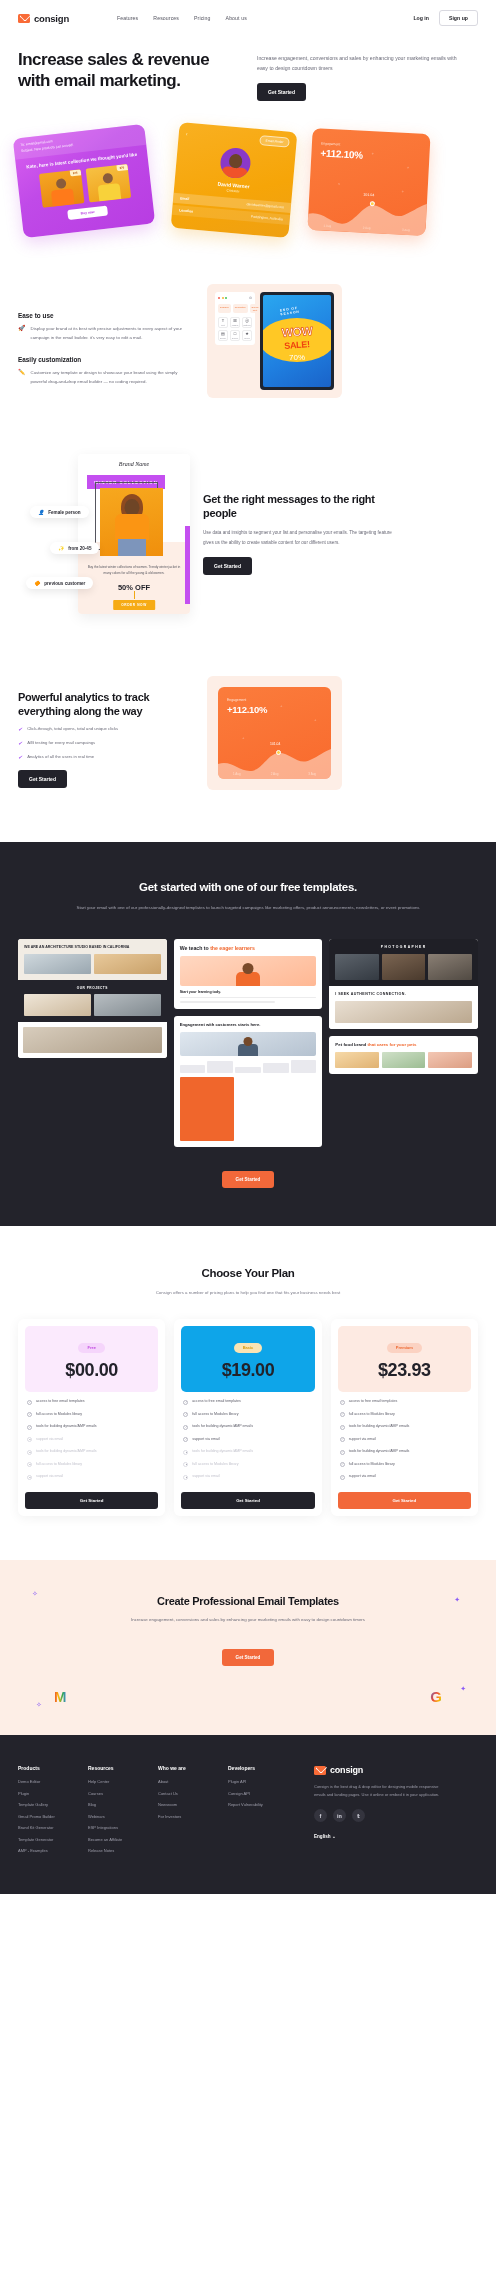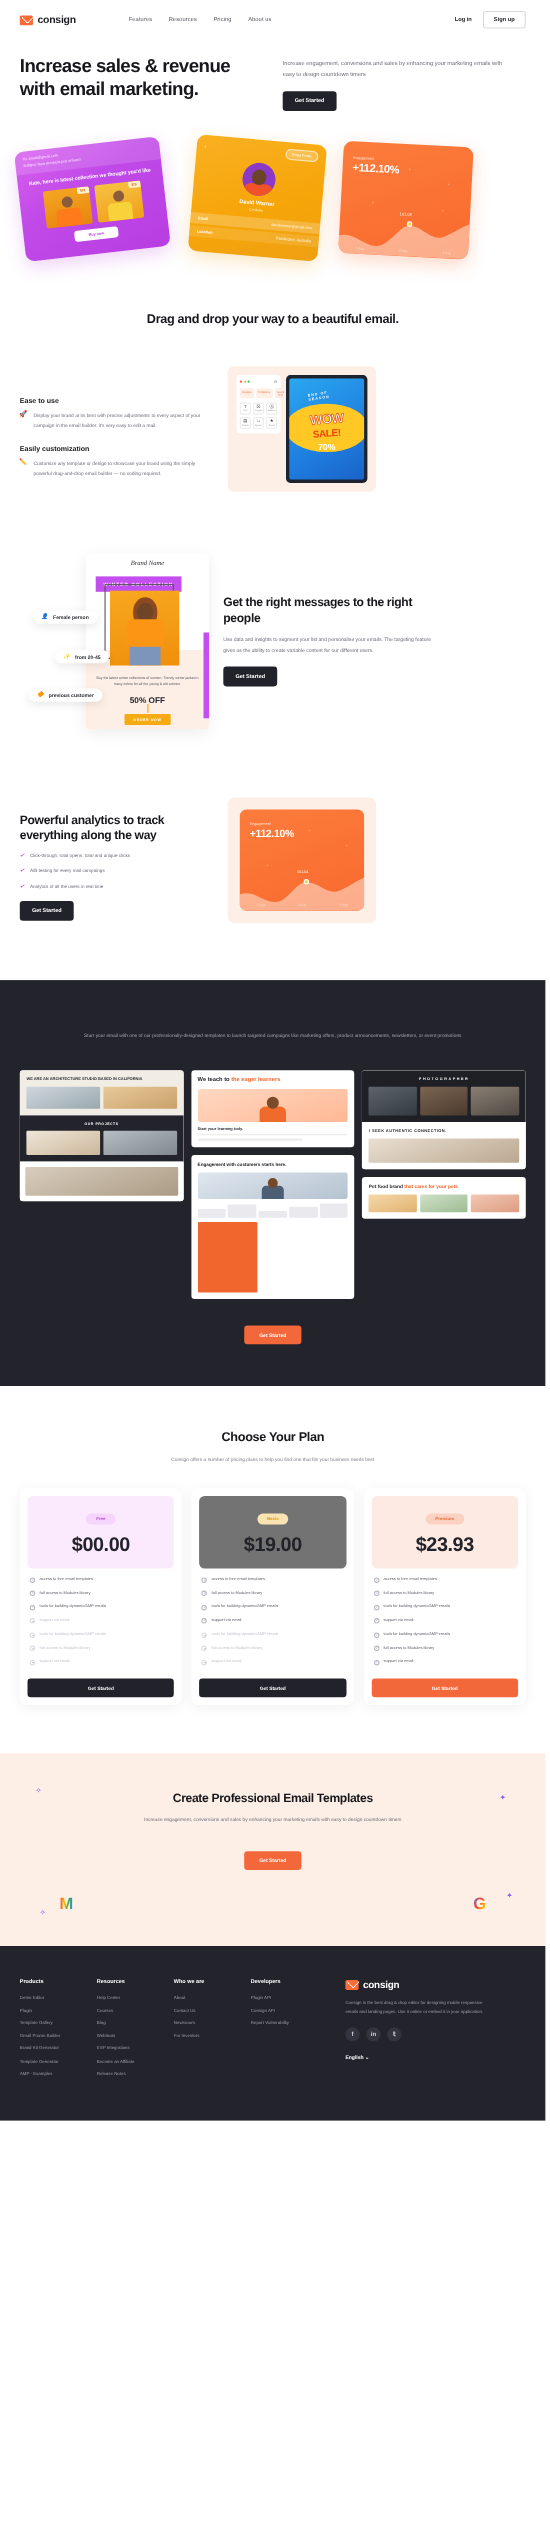--- a/index.html
+++ b/index.html
@@ -198,21 +198,21 @@
     position:absolute; left:50%; top:30px; transform:translateX(-50%) rotate(-4deg);
     font-size:12px; font-weight:700; color:#fff; letter-spacing:-.5px;
     -webkit-text-stroke:0.6px #e0440f;
   }
   .ed-sale {
     position:absolute; left:50%; top:45px; transform:translateX(-50%) rotate(-4deg);
     font-size:9px; font-weight:700; color:#f0440f; letter-spacing:-.3px;
   }
   .ed-70 {
     position:absolute; left:50%; top:58px; transform:translateX(-50%);
-    font-size:8px; font-weight:700; color:#fff;
+    font-size:8px; font-weight:400; color:#fff;
   }
 
   
   .rm { margin-top:46px; display:flex; gap:10px; align-items:flex-start; }
   .rm-left { width:175px; position:relative; height:180px; }
   .tag {
     position:absolute; background:#fff; border-radius:10px; padding:3.5px 8px;
     font-size:4.6px; font-weight:600; color:#2b2b33;
     box-shadow:0 3px 9px rgba(0,0,0,.09); display:flex; align-items:center; gap:4px;
     white-space:nowrap;
@@ -368,21 +368,21 @@
     border:0; border-radius:3px; font-size:4.6px; font-weight:600;
     padding:6px 14px; cursor:pointer;
   }
 
   
   .pricing { padding:40px 18px 0; }
   .price-sub { text-align:center; font-size:4.4px; line-height:2.0; color:#7a7a88; margin-top:8px; padding:0 70px; }
   .price-grid { display:grid; grid-template-columns:repeat(3,1fr); gap:9px; margin-top:22px; }
   .pcard { background:#fff; border-radius:6px; box-shadow:0 2px 12px rgba(0,0,0,.06); padding:7px; }
   .ptop { border-radius:5px; padding:9px 0 11px; text-align:center; }
-  .ptop.free { background:#fbeafd; } .ptop.basic { background:#737373; } .ptop.prem { background:#fdeae2; }
+  .ptop.free { background:#fbeafd; } .ptop.basic { background:#0ea5e9; } .ptop.prem { background:#fdeae2; }
   .pbadge { display:inline-block; font-size:4px; font-weight:700; border-radius:8px; padding:2.5px 9px; }
   .pbadge.free { background:#f5d5fb; color:#c14ae0; }
   .pbadge.basic { background:#fae4b4; color:#d79b13; }
   .pbadge.prem { background:#fbd2c2; color:#ed6a33; }
   .pprice { font-size:18px; font-weight:700; margin-top:7px; letter-spacing:-.4px; color:#22222a; }
   .pfeat { display:flex; gap:4px; align-items:flex-start; margin-top:7px; padding:0 2px; }
   .pfeat .c {
     width:5px; height:5px; border-radius:50%; border:0.7px solid #b9b9c4;
     flex:0 0 auto; margin-top:.5px; position:relative;
   }
@@ -522,21 +522,20 @@
       <div class="dot"></div>
       <div class="axis">
         <span>1 Aug</span>
         <span>2 Aug</span>
         <span>3 Aug</span>
       </div>
     </div>
   </div>
 
   <div class="sec dd">
-    <h2 class="sec-title">Drag and drop your way to a beautiful email.</h2>
     <div class="dd-body">
       <div class="dd-left">
         <div class="feat-block">
           <div class="feat-h">Ease to use</div>
           <div class="feat-row">
             <span class="feat-ico">🚀</span>
             <p class="feat-p">Display your brand at its best with precise adjustments to every aspect of your campaign in the email builder. it's very easy to edit a mail.</p>
           </div>
         </div>
         <div class="feat-block">
@@ -671,20 +670,21 @@
         <div class="axis">
           <span>1 Aug</span>
           <span>2 Aug</span>
           <span>3 Aug</span>
         </div>
       </div>
     </div>
   </div>
 
   <div class="dark">
+    <h2 class="sec-title">Get started with one of our free templates.</h2>
     <p class="dark-sub">Start your email with one of our professionally-designed templates to launch targeted campaigns like marketing offers, product announcements, newsletters, or event promotions</p>
     <div class="tpl-grid">
 
       <div>
         <div class="tcard">
           <div class="t-archi">
             <div class="hdl">WE ARE AN ARCHITECTURE STUDIO BASED IN CALIFORNIA</div>
             <div class="imgs">
                 <div class="im a"></div>
                 <div class="im b"></div>

